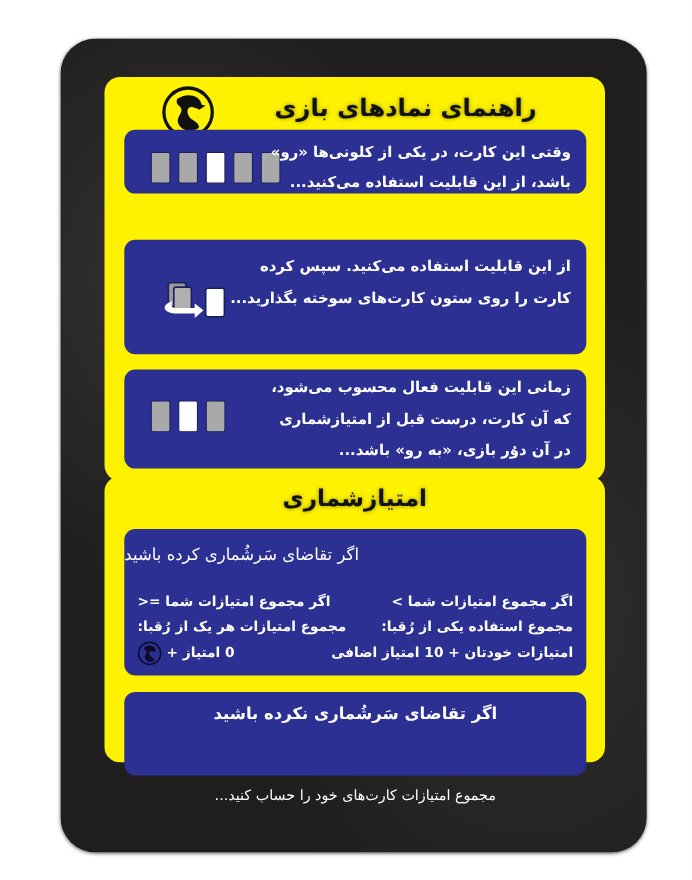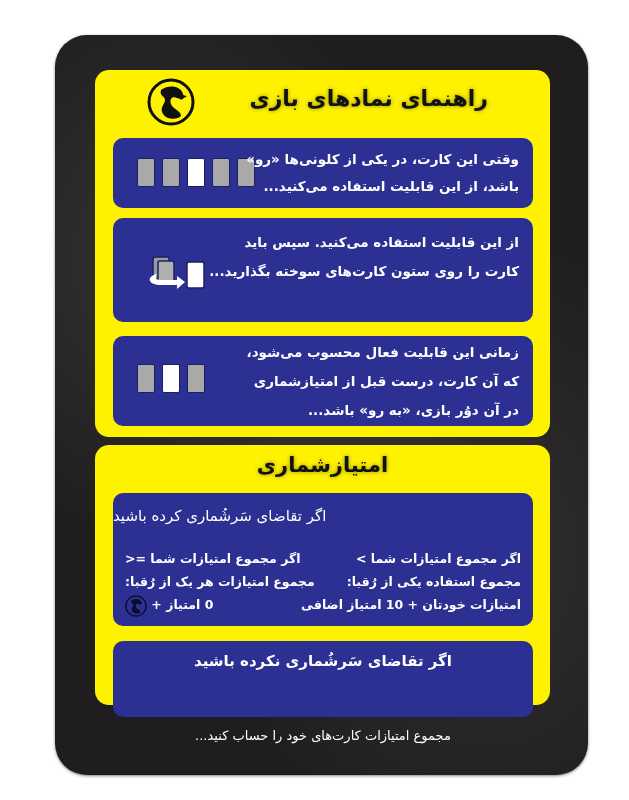--- a/index.html
+++ b/index.html
@@ -13,36 +13,36 @@
         radial-gradient(ellipse at 80% 70%, rgba(80,80,80,0.35) 0%, transparent 45%),
         radial-gradient(ellipse at 50% 50%, rgba(70,70,70,0.3) 0%, transparent 55%),
         #1f1d1d;
       box-shadow: 0 1px 3px rgba(0,0,0,0.5);
     }
     .card {
       position: absolute; left: 95px; width: 455px;
       background: #fff200; border-radius: 14px;
     }
     .card-top { top: 70px; height: 367px; }
-    .card-bottom { top: 445px; height: 260px; }
+    .card-bottom { top: 433px; height: 260px; }
     .card-title {
       position: absolute; direction: rtl; font-weight: bold; color: #121212;
       text-shadow: 0 0 4px rgba(60,60,0,0.55);
     }
     .title-top { right: 62px; top: 16px; font-size: 22px; }
     .title-bottom { left: 0; right: 0; top: 8px; text-align: center; font-size: 21px; }
     .logo {
       position: absolute; left: 52px; top: 8px; width: 48px; height: 48px;
     }
     .box {
       position: absolute; left: 18px; width: 420px;
       background: #2b3092; border-radius: 10px;
       color: #ffffff; direction: rtl;
     }
-    .b1 { top: 68px; height: 70px; }
+    .b1 { top: 48px; height: 58px; }
     .b2 { top: 148px; height: 104px; }
     .b3 { top: 266px; height: 90px; }
     .b4 { top: 48px; height: 133px; }
     .b5 { top: 196px; height: 76px; }
     .lines {
       position: absolute; right: 14px; font-size: 13.5px; font-weight: bold;
       line-height: 27px; text-align: right; white-space: nowrap;
     }
     .b1 .lines { top: 8px; }
     .b2 .lines { top: 10px; line-height: 29px; }
@@ -105,21 +105,21 @@
   </div>
 
   <div class="box b2">
     <svg class="swap" viewBox="0 0 66 34">
       <rect x="10" y="1" width="16" height="22" rx="2" fill="#9a9a9a" stroke="#1d2060" stroke-width="1.5"></rect>
       <rect x="15" y="5" width="16" height="22" rx="2" fill="#b0b0b0" stroke="#1d2060" stroke-width="1.5"></rect>
       <path d="M14 18 C4 20, 4 28, 16 29 L34 29 L34 33 L42 26 L34 20 L34 24 L18 24 C12 24, 12 21, 14 18 Z" fill="#ffffff"></path>
       <rect x="44" y="6" width="17" height="26" rx="2" fill="#ffffff" stroke="#1d2060" stroke-width="1.5"></rect>
     </svg>
     <div class="lines">
-      <div>از این قابلیت استفاده می‌کنید. سپس باید</div>
+      <div>از این قابلیت استفاده می‌کنید. سپس کرده</div>
       <div>کارت را روی ستون کارت‌های سوخته بگذارید...</div>
     </div>
   </div>
 
   <div class="box b3">
     <div class="cards-row">
       <div class="mini"></div>
       <div class="mini active"></div>
       <div class="mini"></div>
     </div>

